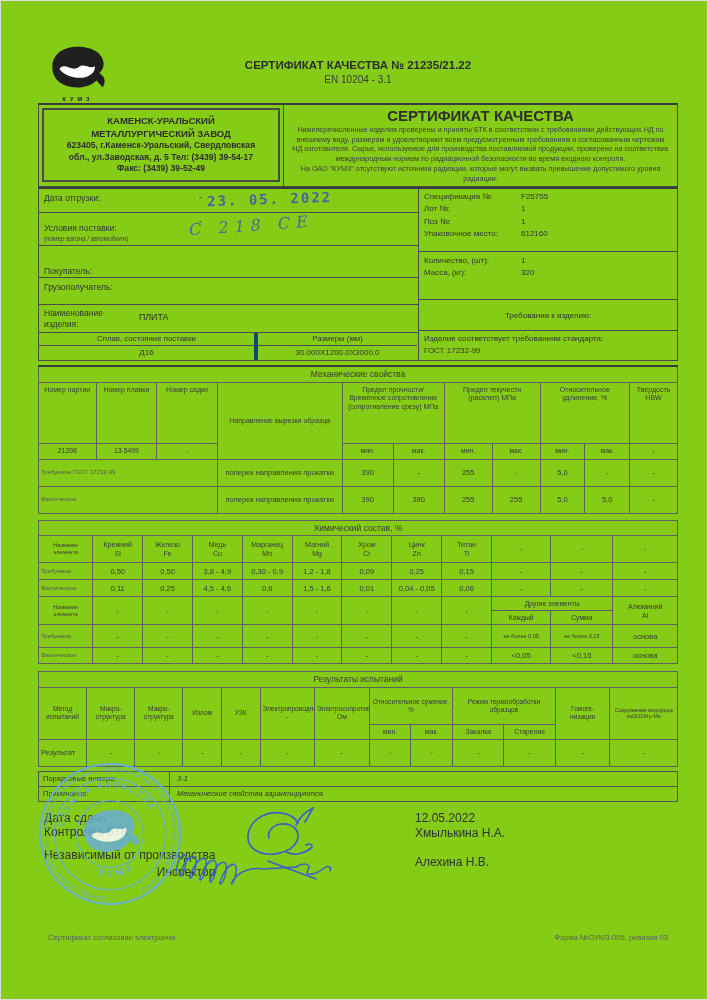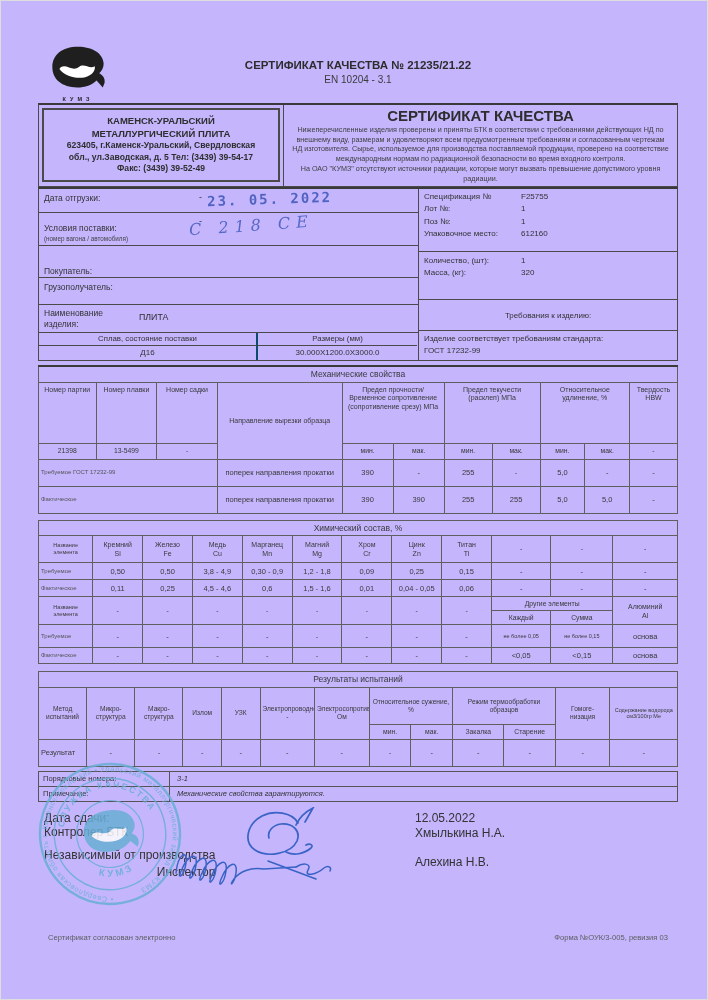--- a/index.html
+++ b/index.html
@@ -1,16 +1,16 @@
 <!DOCTYPE html>
 <html><head>
 <meta charset="utf-8">
 <style>
   html,body{margin:0;padding:0;background:#e9e9e7;}
-  .page{position:relative;width:708px;height:1000px;margin:0 auto;background:#c4b5fd;
+  .page{position:relative;width:708px;height:1000px;margin:0 auto;background:#84cc16;
         font-family:"Liberation Sans",sans-serif;color:#333;overflow:hidden;
         box-shadow:inset 0 0 0 1px #dddddb;}
   .content{position:absolute;left:38px;top:45px;width:640px;}
 
   
   .header{position:relative;height:58px;}
   .logo{position:absolute;left:8px;top:0;width:64px;text-align:center;}
   .logo-caption{font-size:5.5px;font-weight:bold;letter-spacing:4px;color:#222;margin-top:1px;}
   .titles{text-align:center;padding-top:14px;}
   .title{font-size:11.5px;font-weight:bold;color:#2d2d2d;}
@@ -41,21 +41,21 @@
   .row-consignee{height:26px;} .row-consignee .lbl{position:absolute;left:5px;top:4px;}
   .hand-stamp{position:absolute;left:168px;top:2px;font-family:"DejaVu Sans Mono",monospace;
               font-size:14px;font-weight:bold;color:#3d55b8;letter-spacing:2px;transform:rotate(-2deg);opacity:.85;}
   .hand-script{position:absolute;left:150px;top:3px;font-family:"DejaVu Serif",serif;font-style:italic;
                font-size:16px;color:#3d55b8;letter-spacing:6px;transform:rotate(-4deg);opacity:.8;}
   .name-row{position:relative;height:27px;border-bottom:1px solid #4a4a4a;}
   .name-row .lbl{position:absolute;left:5px;top:3px;width:78px;line-height:1.25;}
   .product-name{position:absolute;left:100px;top:7px;font-size:8.8px;color:#2e2e2e;}
   .alloy-grid{display:flex;flex-wrap:wrap;}
   .alloy-grid .cell{box-sizing:border-box;text-align:center;font-size:7.8px;border-bottom:1px solid #4a4a4a;padding:1px 0 2px;}
-  .alloy-grid .c1{width:219px;border-right:2px solid #0c4a6e;}
+  .alloy-grid .c1{width:219px;border-right:4px solid #0c4a6e;}
   .alloy-grid .c2{width:159px;}
   .alloy-grid .val{border-bottom:none;font-size:8px;padding-top:2px;height:14px;}
   .ship-right{flex:1;font-size:8px;}
   .rbox{border-bottom:1px solid #4a4a4a;padding:2px 0 1px;}
   .rline{display:flex;line-height:1.55;}
   .rline .rl{width:97px;padding-left:5px;}
   .spec-box{height:59px;}
   .qty-box{height:43px;padding-top:3px;}
   .reqs-box{height:27px;display:flex;align-items:center;justify-content:center;font-size:8px;}
   .std-box{padding:2px 0 0 5px;line-height:1.5;border-bottom:none;}
@@ -129,21 +129,21 @@
     <div class="titles">
       <div class="title">СЕРТИФИКАТ КАЧЕСТВА № 21235/21.22</div>
       <div class="subtitle">EN 10204 - 3.1</div>
     </div>
   </div>
 
   <div class="info-row">
     <div class="company-cell">
       <div class="company-box">
         <div class="nm">КАМЕНСК-УРАЛЬСКИЙ</div>
-        <div class="nm">МЕТАЛЛУРГИЧЕСКИЙ ПЛИТА</div>
+        <div class="nm">МЕТАЛЛУРГИЧЕСКИЙ ЗАВОД</div>
         <div class="ad">623405, г.Каменск-Уральский, Свердловская</div>
         <div class="ad">обл., ул.Заводская, д. 5 Тел: (3439) 39-54-17</div>
         <div class="ad">Факс: (3439) 39-52-49</div>
       </div>
     </div>
     <div class="statement-cell">
       <div class="stmt-head">СЕРТИФИКАТ КАЧЕСТВА</div>
       <div class="stmt-body">Нижеперечисленные изделия проверены и приняты БТК в соответствии с требованиями действующих НД по внешнему виду, размерам и удовлетворяют всем предусмотренным требованиям и согласованным чертежам НД изготовителя. Сырье, используемое для производства поставляемой продукции, проверено на соответствие международным нормам по радиационной безопасности во время входного контроля.</div>
       <div class="stmt-body2">На ОАО "КУМЗ" отсутствуют источники радиации, которые могут вызвать превышение допустимого уровня радиации.</div>
     </div>

